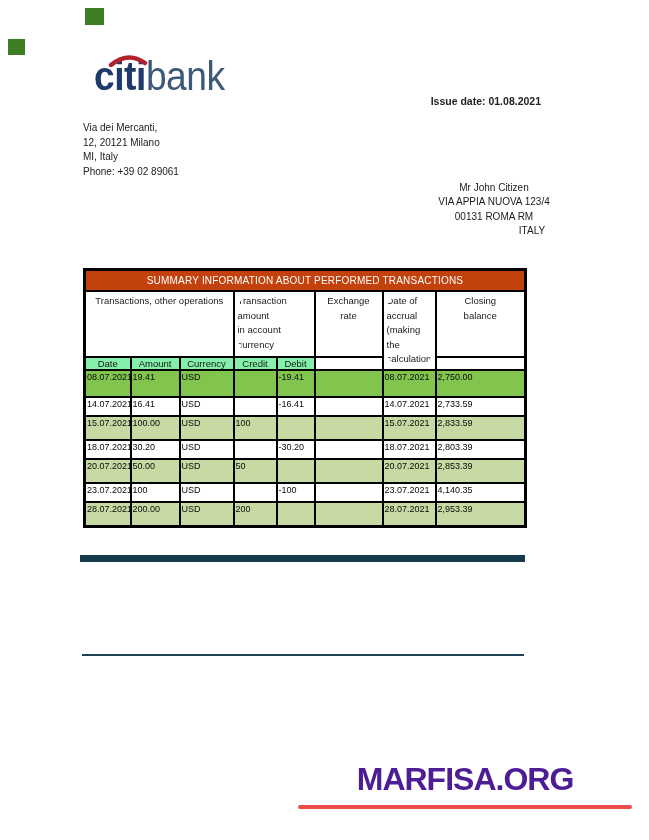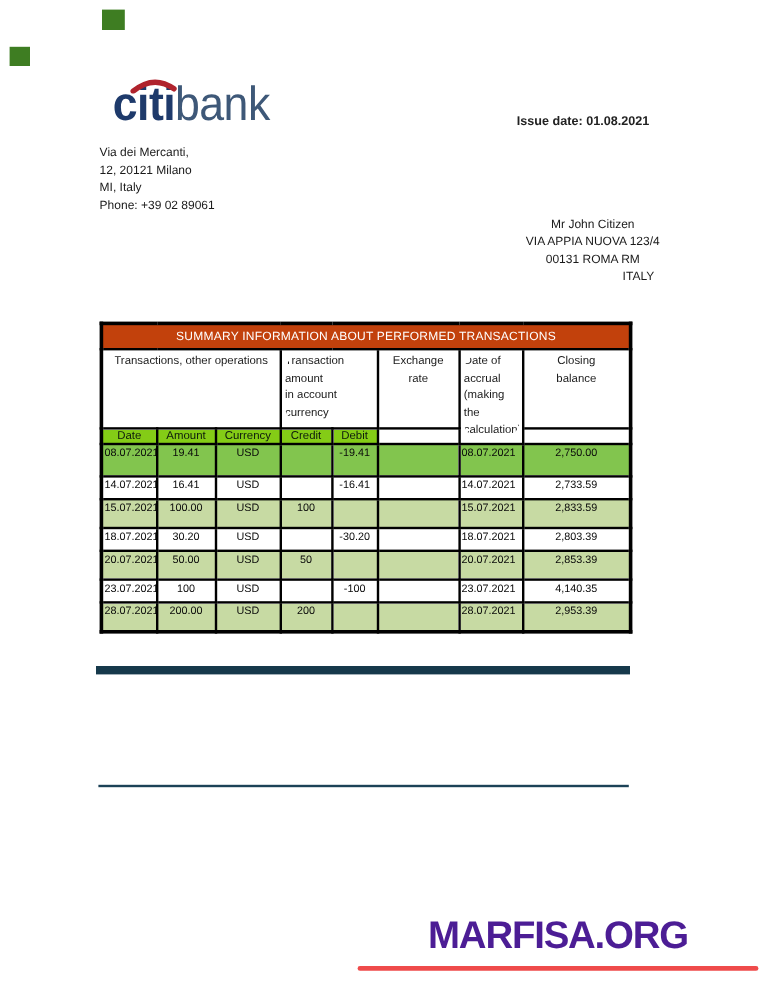--- a/index.html
+++ b/index.html
@@ -7,45 +7,45 @@
     position:relative;width:649px;height:840px;background:#ffffff;
     font-family:"Liberation Sans", sans-serif;color:#1a1a1a;overflow:hidden;
     margin:0 auto;
   }
   
   .sq{position:absolute;background:#3E7D22;}
   .sq1{left:85px;top:8px;width:19px;height:17px;}
   .sq2{left:8px;top:39px;width:17px;height:16px;}
 
   
-  .logo{position:absolute;left:94px;top:50px;width:150px;height:46px;margin-top:11px;}
+  .logo{position:absolute;left:94px;top:50px;width:150px;height:46px;}
   .logo-text{margin-top:7px;font-size:40px;line-height:38px;letter-spacing:-0.5px;transform:scaleX(.93);transform-origin:left;white-space:nowrap;}
   .logo-citi{color:#1E3A6B;font-weight:bold;}
   .logo-bank{color:#3E5878;font-weight:400;}
   .logo-arc{position:absolute;left:14px;top:0px;width:40px;height:17px;}
 
   .issue-date{position:absolute;right:108px;top:95px;font-size:10.5px;font-weight:700;color:#222;white-space:nowrap;}
 
   .bank-address{position:absolute;left:83px;top:121px;font-size:10px;line-height:14.6px;color:#1a1a1a;}
   .recipient{position:absolute;left:424px;top:181px;width:140px;text-align:center;font-size:10px;line-height:14.3px;color:#1a1a1a;}
   .recipient .r-italy{transform:translateX(38px);}
 
   
   .tablewrap{position:absolute;left:83px;top:268px;}
   table.stmt{border-collapse:collapse;table-layout:fixed;width:441px;border:3px solid #000;}
   table.stmt th,table.stmt td{border:2px solid #000;font-weight:normal;overflow:hidden;}
   .t-title{background:#c2410c;color:#ffffff;font-size:10px;font-weight:bold;text-align:center;height:17px;padding:1px 0;letter-spacing:.2px;}
   .grp{background:#fff;vertical-align:top;font-size:9.5px;line-height:14.6px;padding:2px 3px;height:54px;white-space:pre-line;color:#1a1a1a;border-radius:23px;}
   .grp.center{text-align:center;}
   .grp.left{text-align:left;}
-  .sub{background:#84cc16;font-size:9.5px;text-align:center;height:11px;padding:0 1px;color:#0d1a0d;}
+  .sub{background:#86efac;font-size:9.5px;text-align:center;height:11px;padding:0 1px;color:#0d1a0d;}
   .sub-empty{background:#ffffff;}
   tbody.rows td{vertical-align:top;font-size:9px;padding:1px 1px;color:#0a0a0a;}
   td.a-left{text-align:left;}
-  td.a-center{text-align:center;}
+  td.a-center{text-align:left;}
   tr.r-bright td{background:#82C54E;height:23px;}
   tr.r-plain  td{background:#ffffff;height:15px;}
   tr.r-sage   td{background:#C7DAA3;height:20px;}
 
   .bar-thick{position:absolute;left:80px;top:555px;width:445px;height:7px;background:#16394B;}
   .line-thin{position:absolute;left:82px;top:654px;width:442px;height:2px;background:#1C4257;}
   .end-stmt{position:absolute;left:83px;top:658px;width:441px;text-align:center;font-size:10px;color:#111;}
 
   .marfisa{position:absolute;left:290px;top:754px;width:350px;text-align:center;}
   .marfisa-text{font-size:32px;line-height:50px;letter-spacing:-1px;color:#4c1d95;white-space:nowrap;}

